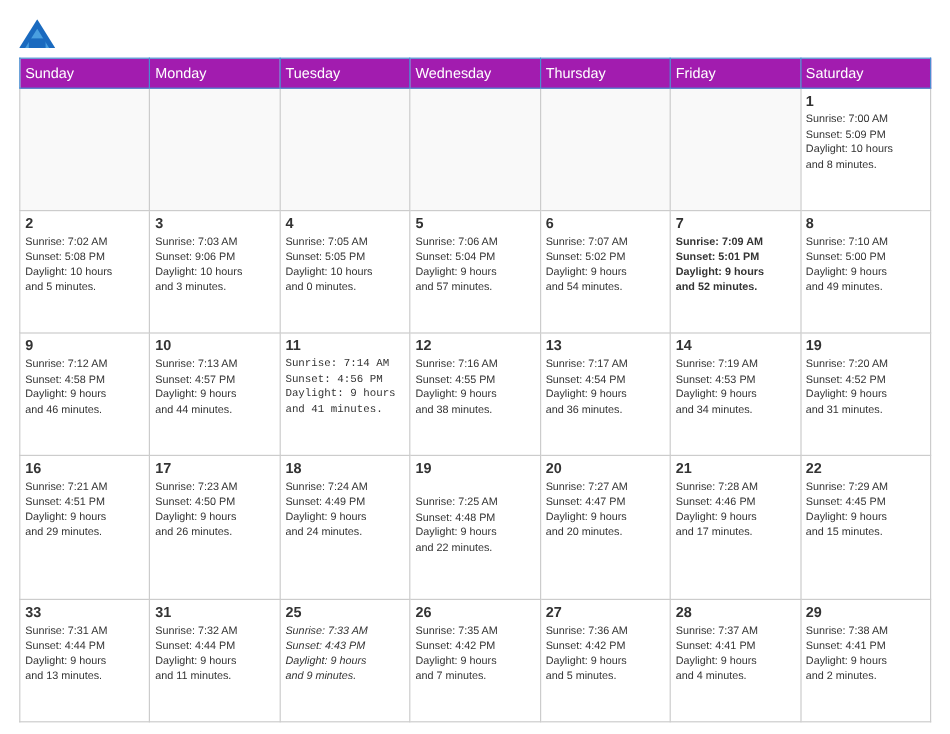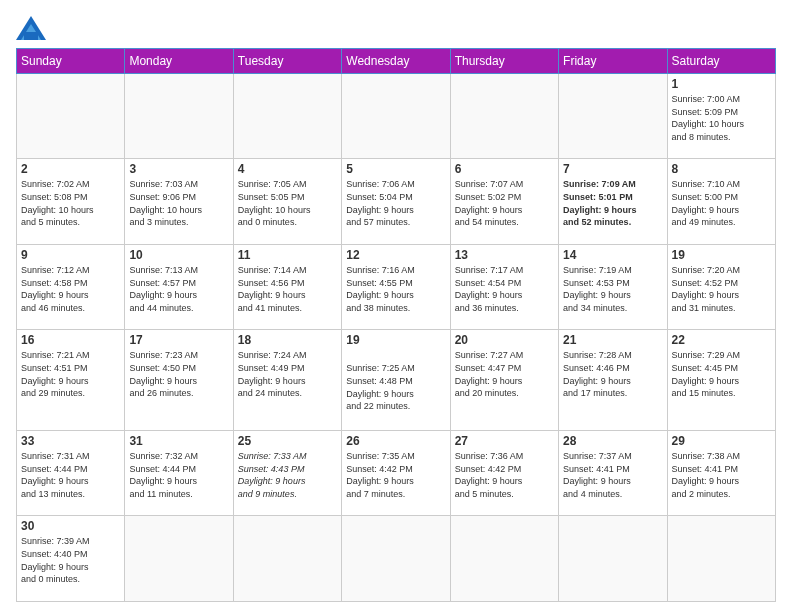--- a/index.html
+++ b/index.html
@@ -206,21 +206,21 @@
           </td>
           <td>
             <span class="day-num">10</span>
             <div class="day-info" style="white-space: pre-line;">Sunrise: 7:13 AM
 Sunset: 4:57 PM
 Daylight: 9 hours
 and 44 minutes.</div>
           </td>
           <td>
             <span class="day-num">11</span>
-            <div class="day-info" style="white-space: pre-line;">Sunrise: 7:14 AM
+            <div class="day-info" style="white-space: pre-line; font-family: Liberation Mono, monospace;">Sunrise: 7:14 AM
 Sunset: 4:56 PM
 Daylight: 9 hours
 and 41 minutes.</div>
           </td>
           <td>
             <span class="day-num">12</span>
             <div class="day-info" style="white-space: pre-line;">Sunrise: 7:16 AM
 Sunset: 4:55 PM
 Daylight: 9 hours
 and 38 minutes.</div>
@@ -341,31 +341,16 @@
 Daylight: 9 hours
 and 4 minutes.</div>
           </td>
           <td>
             <span class="day-num">29</span>
             <div class="day-info" style="white-space: pre-line;">Sunrise: 7:38 AM
 Sunset: 4:41 PM
 Daylight: 9 hours
 and 2 minutes.</div>
           </td>
-        </tr>
-        <tr class="last-row">
-          <td>
-            <span class="day-num">30</span>
-            <div class="day-info" style="white-space: pre-line;">Sunrise: 7:39 AM
-Sunset: 4:40 PM
-Daylight: 9 hours
-and 0 minutes.</div>
-          </td>
-          <td class="empty"></td>
-          <td class="empty"></td>
-          <td class="empty"></td>
-          <td class="empty"></td>
-          <td class="empty"></td>
-          <td class="empty"></td>
         </tr>
       </tbody>
   </table>
 </div>
 
 </body></html>

